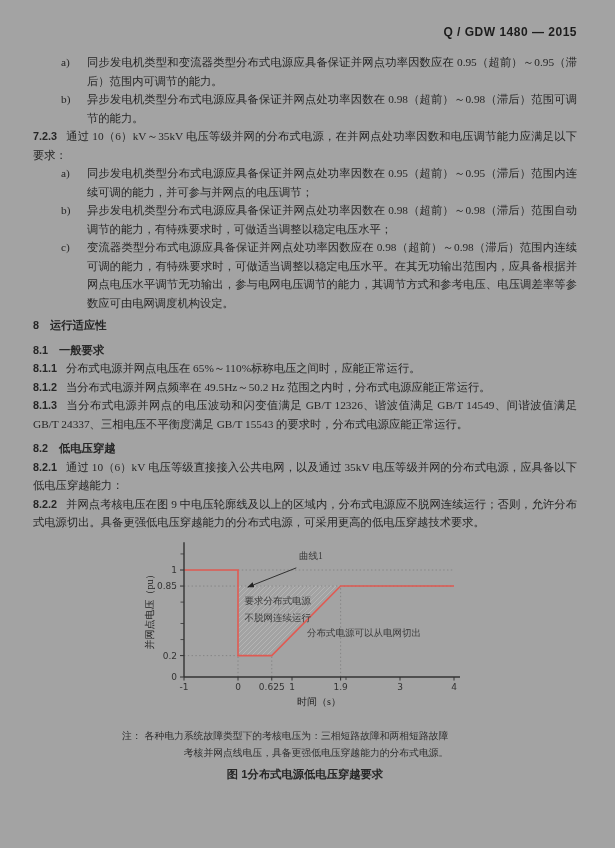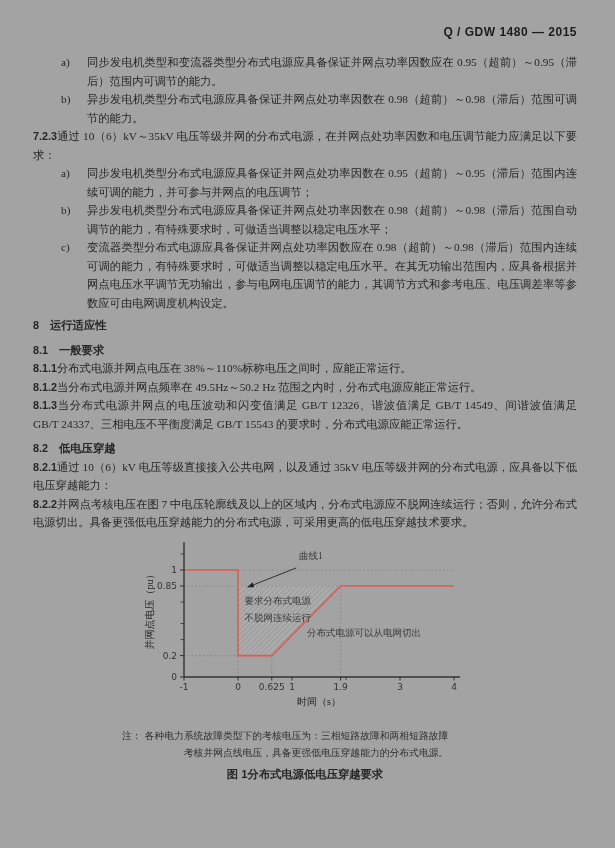--- a/index.html
+++ b/index.html
@@ -25,20 +25,21 @@
   .body-text { font-size:11.3px; line-height:18.5px; text-align:justify; }
   .first-block { margin-top:14px; }
   .list-item { display:flex; margin-left:28px; }
   .list-item .marker { flex:none; width:26px; font-size:11.3px; line-height:18.5px; }
   .list-item .li-text { flex:1; }
   .clause { }
   .num {
     font-family:"Liberation Sans", sans-serif;
     font-weight:700;
     font-size:10.8px;
+    margin-right:9px;
     white-space:nowrap;
   }
   .heading {
     font-family:"Liberation Sans", sans-serif;
     font-weight:700;
     font-size:11.3px;
     line-height:18.5px;
   }
   .heading .num { margin-right:11px; }
   .h-main { margin-top:4px; }
@@ -97,28 +98,28 @@
   </div>
   <div class="body-text list-item">
     <span class="marker">c)</span>
     <span class="li-text">变流器类型分布式电源应具备保证并网点处功率因数应在 0.98（超前）～0.98（滞后）范围内连续可调的能力，有特殊要求时，可做适当调整以稳定电压水平。在其无功输出范围内，应具备根据并网点电压水平调节无功输出，参与电网电压调节的能力，其调节方式和参考电压、电压调差率等参数应可由电网调度机构设定。</span>
   </div>
 
   <p class="heading h-main"><b class="num">8</b><span>运行适应性</span></p>
 
   <p class="heading h-sub"><b class="num">8.1</b><span>一般要求</span></p>
 
-  <p class="body-text clause"><b class="num">8.1.1</b><span>分布式电源并网点电压在 38%～110%标称电压之间时，应能正常运行。</span></p>
+  <p class="body-text clause"><b class="num">8.1.1</b><span>分布式电源并网点电压在 65%～110%标称电压之间时，应能正常运行。</span></p>
   <p class="body-text clause"><b class="num">8.1.2</b><span>当分布式电源并网点频率在 49.5Hz～50.2 Hz 范围之内时，分布式电源应能正常运行。</span></p>
   <p class="body-text clause"><b class="num">8.1.3</b><span>当分布式电源并网点的电压波动和闪变值满足 GB/T 12326、谐波值满足 GB/T 14549、间谐波值满足 GB/T 24337、三相电压不平衡度满足 GB/T 15543 的要求时，分布式电源应能正常运行。</span></p>
 
   <p class="heading h-sub"><b class="num">8.2</b><span>低电压穿越</span></p>
 
   <p class="body-text clause"><b class="num">8.2.1</b><span>通过 10（6）kV 电压等级直接接入公共电网，以及通过 35kV 电压等级并网的分布式电源，应具备以下低电压穿越能力：</span></p>
-  <p class="body-text clause"><b class="num">8.2.2</b><span>并网点考核电压在图 7 中电压轮廓线及以上的区域内，分布式电源应不脱网连续运行；否则，允许分布式电源切出。具备更强低电压穿越能力的分布式电源，可采用更高的低电压穿越技术要求。</span></p>
+  <p class="body-text clause"><b class="num">8.2.2</b><span>并网点考核电压在图 9 中电压轮廓线及以上的区域内，分布式电源应不脱网连续运行；否则，允许分布式电源切出。具备更强低电压穿越能力的分布式电源，可采用更高的低电压穿越技术要求。</span></p>
 
   <div class="chart-wrap">
     <svg id="chart-svg" width="370" height="178" viewBox="0 0 370 178" xmlns="http://www.w3.org/2000/svg">
       <defs>
         <pattern id="hatch" width="5" height="5" patternUnits="userSpaceOnUse">
           <path d="M0,5 L5,0" stroke="#bdbdbd" stroke-width="0.7"></path>
           <path d="M-1,1 L1,-1" stroke="#bdbdbd" stroke-width="0.7"></path>
           <path d="M4,6 L6,4" stroke="#bdbdbd" stroke-width="0.7"></path>
         </pattern>
         <marker id="arrowhead" markerWidth="9" markerHeight="8" refX="7" refY="3" orient="auto">

